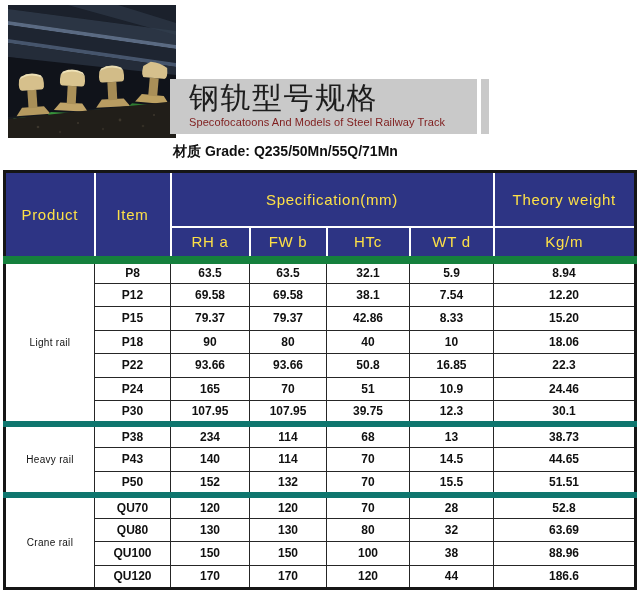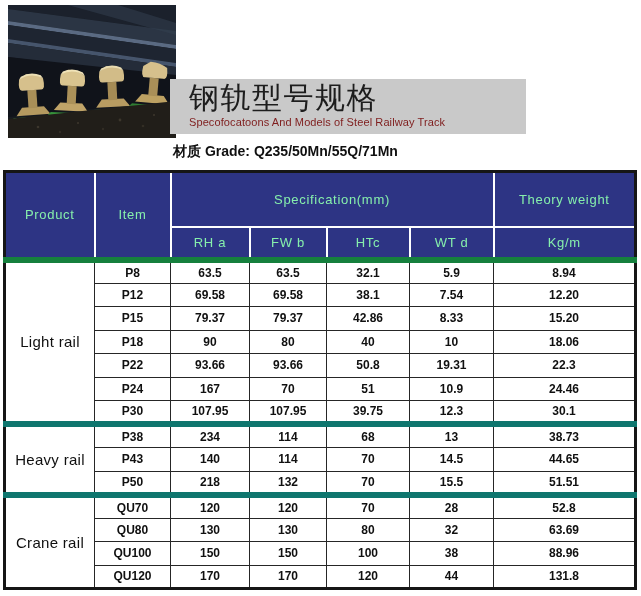--- a/index.html
+++ b/index.html
@@ -10,21 +10,21 @@
 
   
   .photo {
     position: absolute; left: 8px; top: 5px; width: 168px; height: 133px;
     overflow: hidden;
   }
   .photo svg { display: block; }
 
   
   .banner {
-    position: absolute; left: 170px; top: 79px; width: 356px; height: 55px;
+    position: absolute; left: 170px; top: 79px; width: 307px; height: 55px;
     background: #c9c9c9; box-sizing: border-box; padding: 1px 0 0 19px;
   }
   .banner-title {
     font-size: 30px; line-height: 35px; color: #1d1d1d; font-weight: 400;
     letter-spacing: 1.5px; white-space: nowrap;
   }
   .banner-subtitle {
     font-size: 11px; line-height: 14px; color: #7f1d1d; letter-spacing: 0.1px;
     white-space: nowrap;
   }
@@ -39,35 +39,35 @@
     font-size: 14px; font-weight: 700; color: #101010; white-space: nowrap;
   }
 
   
   .rail-table {
     position: absolute; left: 3px; top: 170px; width: 631px;
     border-collapse: collapse; table-layout: fixed;
     border: 3px solid #161616;
   }
   .rail-table th {
-    background: #2d3484; color: #86efac; font-size: 13px; font-weight: 400;
+    background: #2d3484; color: #fde047; font-size: 15px; font-weight: 400;
     letter-spacing: 0.7px; border: 2px solid #ffffff; padding: 0;
     text-align: center;
   }
-  .rail-table th.bb-dark { border-bottom: 6px solid #15803d; }
+  .rail-table th.bb-dark { border-bottom: 8px solid #15803d; }
   .rail-table thead tr.main-row { height: 55px; }
   .rail-table thead tr.sub-row { height: 33px; }
   .rail-table tbody tr { height: 23.5px; }
   .rail-table td {
     border: 1px solid #262626; text-align: center; font-size: 12px;
     font-weight: 700; color: #101010; padding: 0; background: #ffffff;
   }
   .rail-table tbody tr.group-start td { border-top: 6px solid #0f766e; }
   .rail-table td.product-cell {
-    font-weight: 400; font-size: 15px; letter-spacing: 0.3px;
+    font-weight: 400; font-size: 10px; letter-spacing: 0.3px;
     vertical-align: middle;
     text-align: center;
   }
 </style>
 </head>
 <body>
 
 <div class="photo">
   <svg width="168" height="133" viewBox="0 0 168 133">
     <rect width="168" height="133" fill="#161a20"></rect>
@@ -194,26 +194,26 @@
         <td>80</td>
         <td>40</td>
         <td>10</td>
         <td>18.06</td>
       </tr>
       <tr>
         <td>P22</td>
         <td>93.66</td>
         <td>93.66</td>
         <td>50.8</td>
-        <td>19.31</td>
+        <td>16.85</td>
         <td>22.3</td>
       </tr>
       <tr>
         <td>P24</td>
-        <td>167</td>
+        <td>165</td>
         <td>70</td>
         <td>51</td>
         <td>10.9</td>
         <td>24.46</td>
       </tr>
       <tr>
         <td>P30</td>
         <td>107.95</td>
         <td>107.95</td>
         <td>39.75</td>
@@ -232,21 +232,21 @@
       <tr>
         <td>P43</td>
         <td>140</td>
         <td>114</td>
         <td>70</td>
         <td>14.5</td>
         <td>44.65</td>
       </tr>
       <tr>
         <td>P50</td>
-        <td>218</td>
+        <td>152</td>
         <td>132</td>
         <td>70</td>
         <td>15.5</td>
         <td>51.51</td>
       </tr>
       <tr class="group-start">
         <td rowspan="4" class="product-cell">Crane rail</td>
         <td>QU70</td>
         <td>120</td>
         <td>120</td>
@@ -269,16 +269,16 @@
         <td>100</td>
         <td>38</td>
         <td>88.96</td>
       </tr>
       <tr>
         <td>QU120</td>
         <td>170</td>
         <td>170</td>
         <td>120</td>
         <td>44</td>
-        <td>131.8</td>
+        <td>186.6</td>
       </tr>
     </tbody>
 </table>
 
 </body></html>

